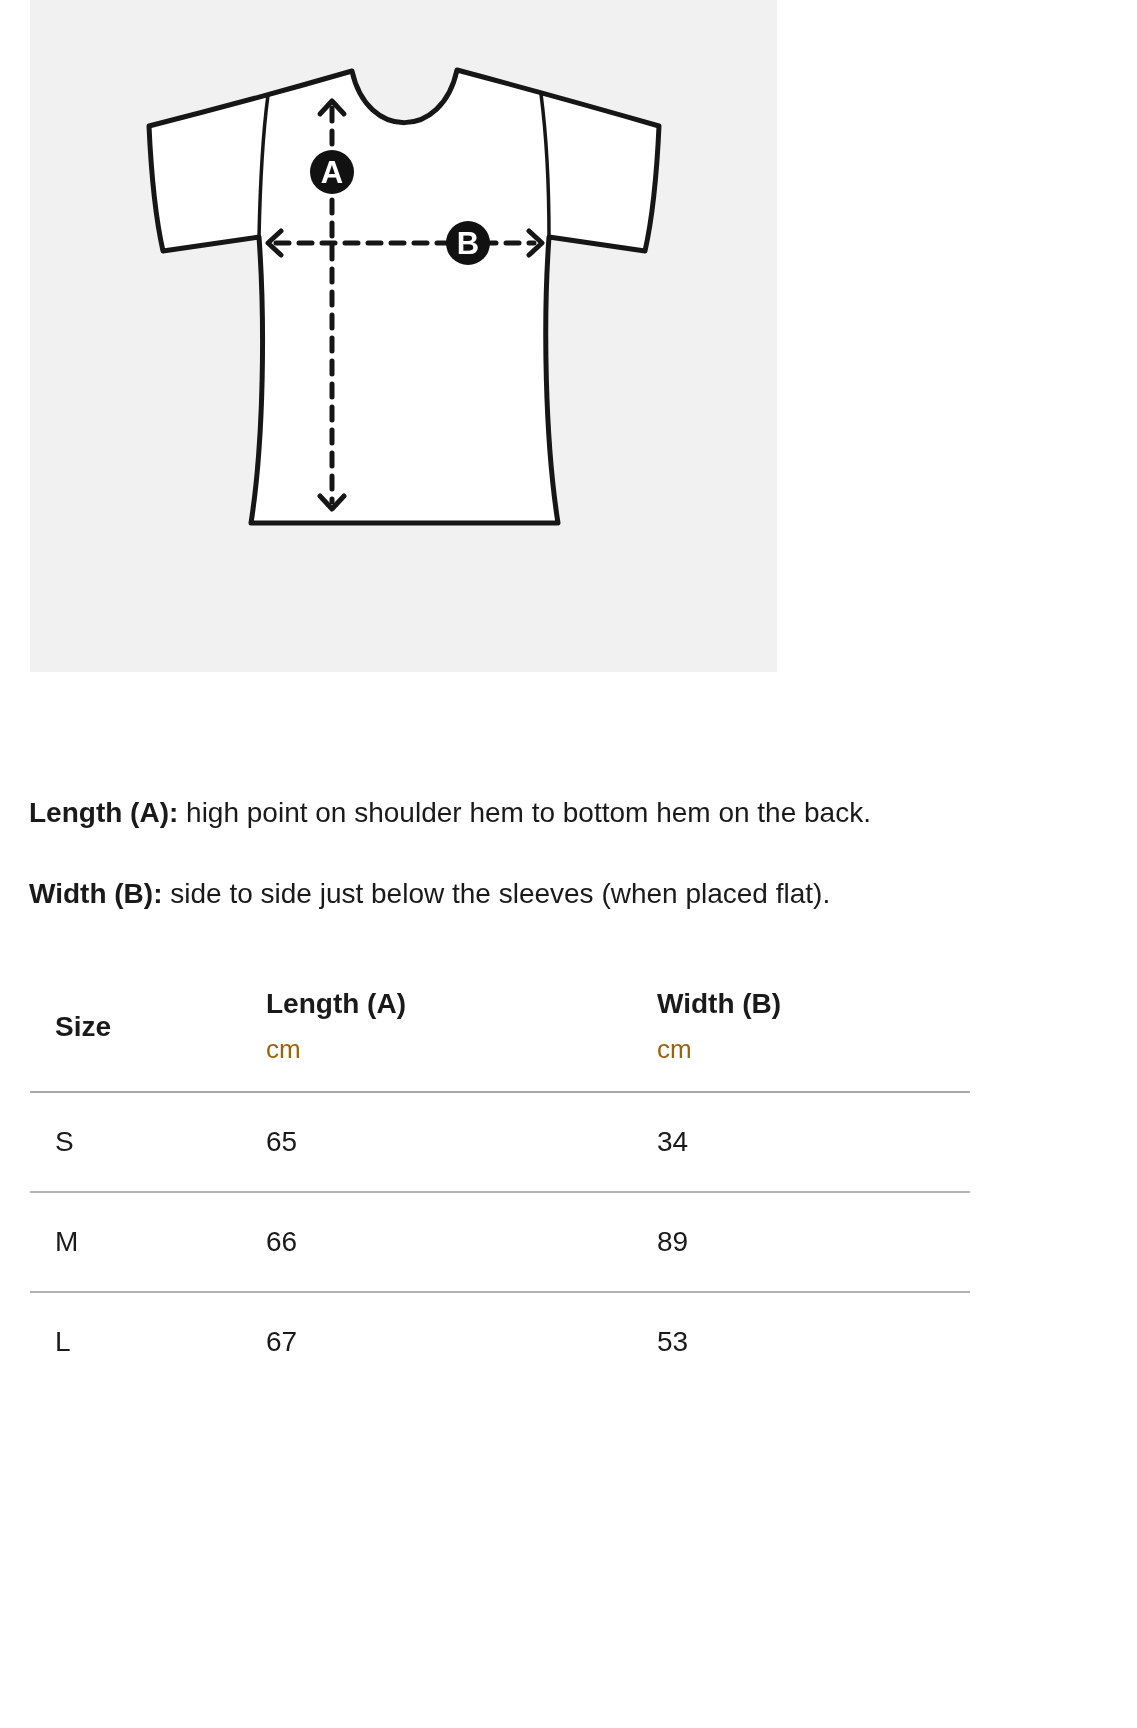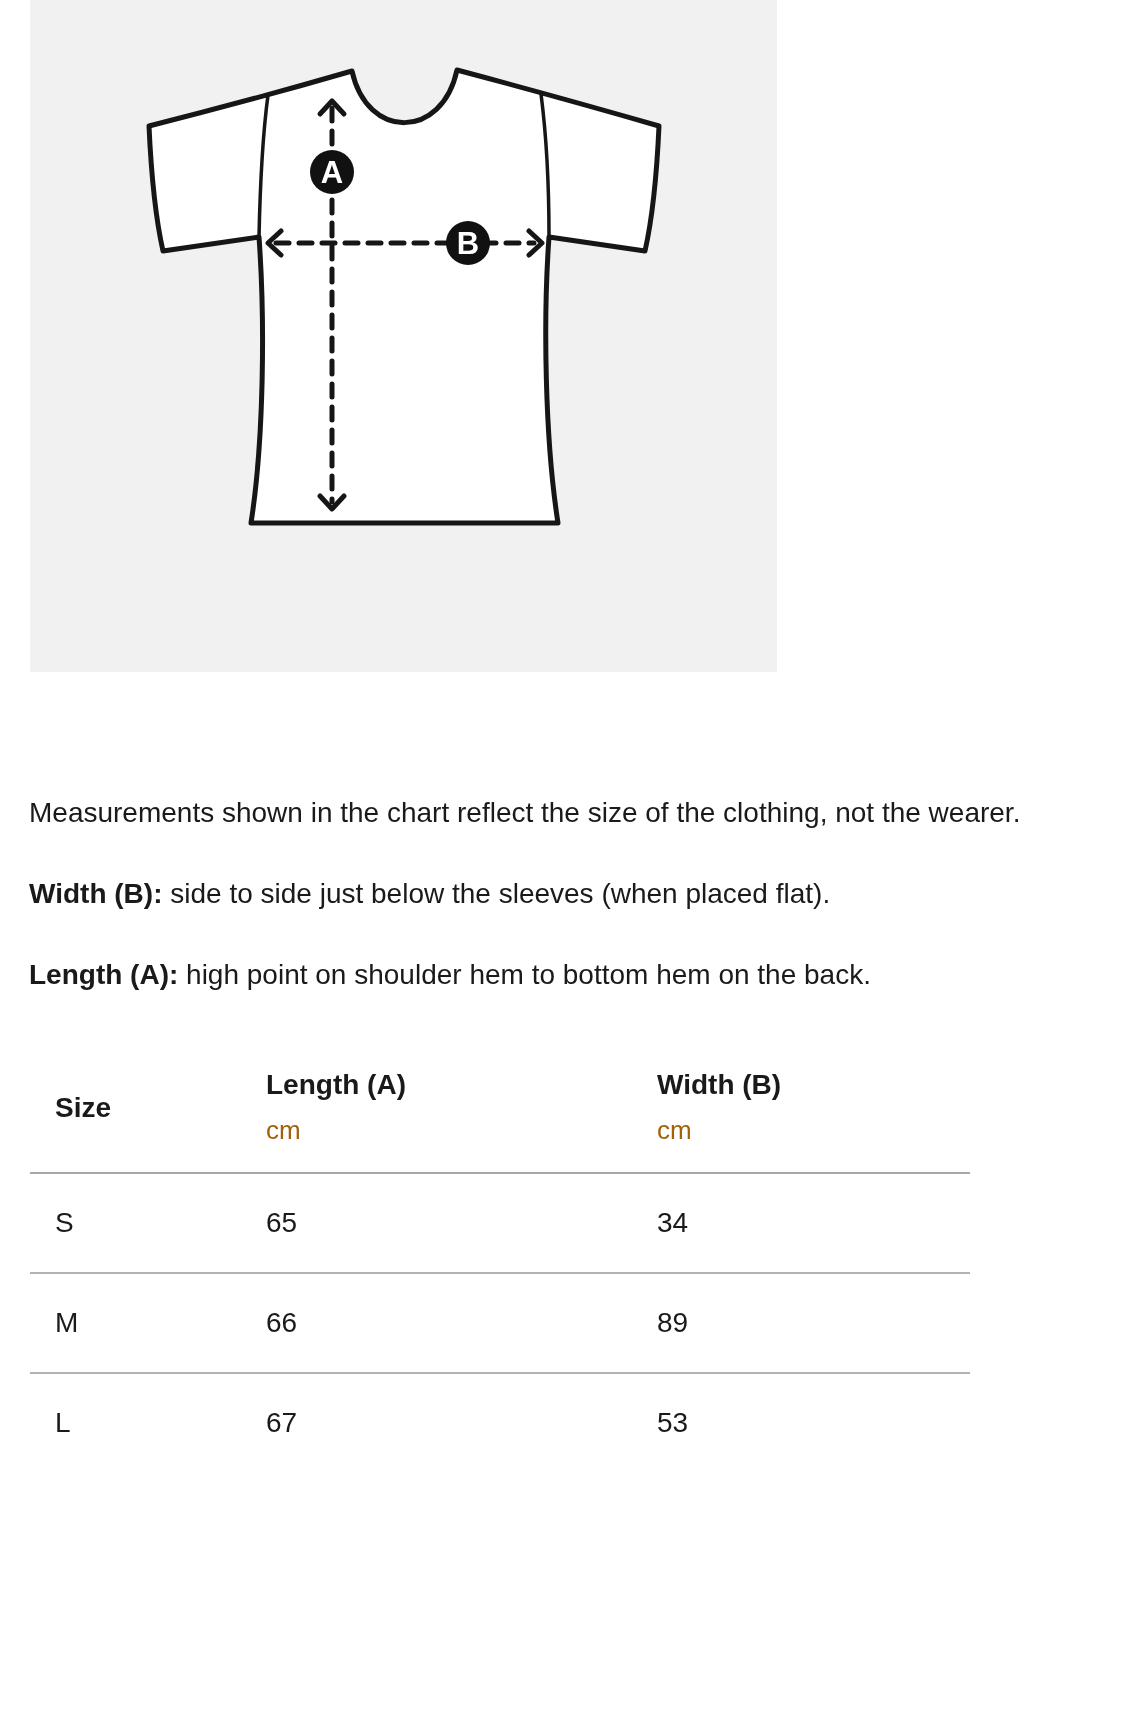--- a/index.html
+++ b/index.html
@@ -99,28 +99,27 @@
       <text x="302" y="183" text-anchor="middle" font-size="31" font-weight="bold" fill="#ffffff" font-family="Liberation Sans, sans-serif">A</text>
     </g>
     <g>
       <circle cx="438" cy="243" r="22" fill="#111111"></circle>
       <text x="438" y="254" text-anchor="middle" font-size="31" font-weight="bold" fill="#ffffff" font-family="Liberation Sans, sans-serif">B</text>
     </g>
   </svg>
 </div>
 
 <div class="notes">
-  <p class="lead">Measurements shown in the chart reflect the size of the clothing, not the wearer.</p>
+  <p class="def">
+    <b>Length (A):</b>
+    <span>high point on shoulder hem to bottom hem on the back.</span>
+  </p>
   <p class="def">
     <b>Width (B):</b>
     <span>side to side just below the sleeves (when placed flat).</span>
-  </p>
-  <p class="def">
-    <b>Length (A):</b>
-    <span>high point on shoulder hem to bottom hem on the back.</span>
   </p>
 </div>
 
 <div class="size-table-wrap">
   <table class="size-table">
     <colgroup>
         <col class="c1">
         <col class="c2">
         <col class="c3">
       </colgroup>

